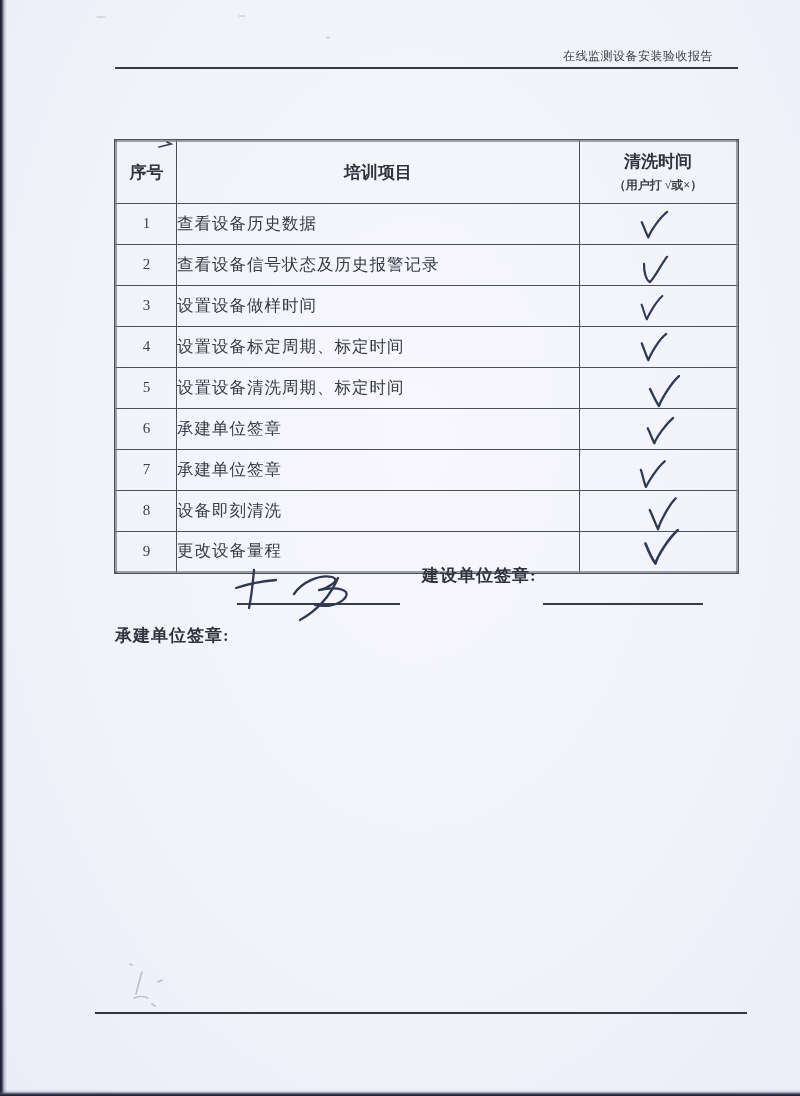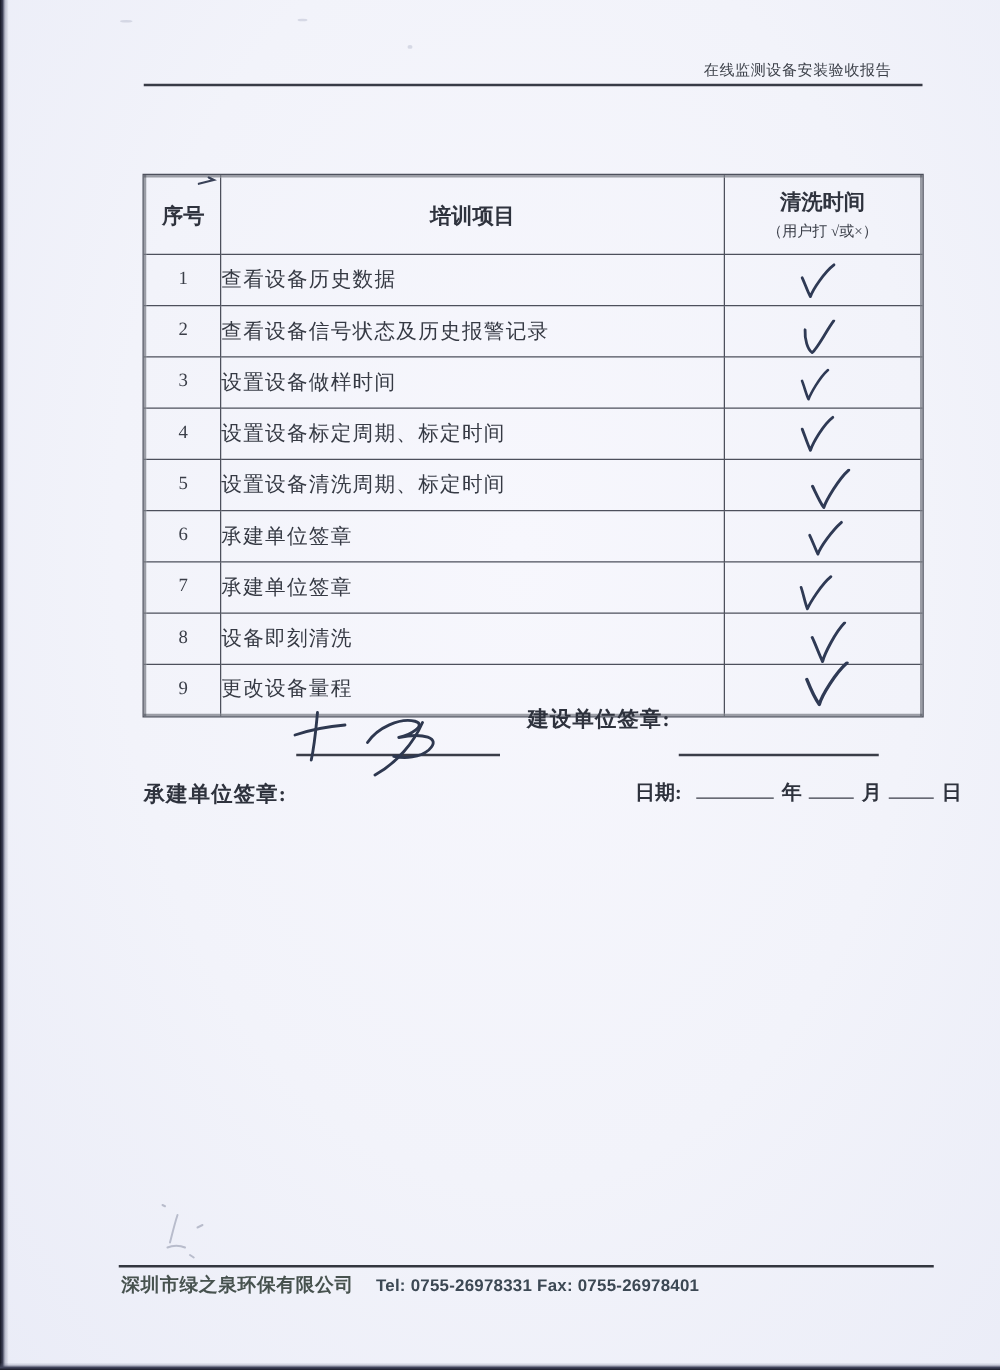--- a/index.html
+++ b/index.html
@@ -29,21 +29,21 @@
 
   
   table.training{position:absolute;left:115px;top:140px;border-collapse:collapse;table-layout:fixed;}
   table.training td,table.training th{border:1px solid #4d505c;padding:0;overflow:visible;}
   table.training{border:2px solid #44475280;outline:1px solid #4d505c;}
   th.h-idx{width:59px;}
   th.h-item{width:402px;}
   th.h-check{width:156px;}
   tr.hdr{height:62px;}
   tr.hdr th{font-size:17px;font-weight:bold;color:#2f333e;vertical-align:middle;}
-  .check-note{display:block;font-size:12px;font-weight:normal;letter-spacing:0;color:#3a3e48;margin-top:4px;}
+  .check-note{display:block;font-size:12px;font-weight:bold;letter-spacing:0;color:#3a3e48;margin-top:4px;}
   tr.row{height:41px;}
   td.c-idx{text-align:center;font-size:15px;color:#3a3e48;}
   td.c-item{font-size:16.5px;letter-spacing:1px;padding-left:14px;color:#363a44;}
   td.c-check{text-align:center;}
   .check{display:inline-block;vertical-align:middle;position:relative;z-index:3;}
   .check svg{display:block;}
   .check path{stroke:#2f3a55;stroke-width:2.4;fill:none;stroke-linecap:round;stroke-linejoin:round;}
   tr.row:nth-of-type(2) .check{transform:translate(-4px,2px);}
   tr.row:nth-of-type(3) .check{transform:translate(-3px,6px) rotate(3deg);}
   tr.row:nth-of-type(4) .check{transform:translate(-6px,3px) scale(.92);}
@@ -193,42 +193,24 @@
   <div class="sig-line" style="left:237px;top:603px;width:163px;"></div>
   <svg class="sig-svg" width="180" height="62" viewBox="0 0 180 62">
     <path d="M26,10 C25,20 24,34 21,48"></path>
     <path d="M8,28 C20,24 36,21 48,20"></path>
     <path d="M66,34 C74,22 92,14 104,17 C114,20 100,28 91,30 C110,26 126,30 115,40 C108,46 96,47 87,45"></path>
     <path d="M110,18 C103,34 90,50 72,60"></path>
   </svg>
   <div class="sig-label" style="left:422px;top:564px;">建设单位签章:</div>
   <div class="sig-line" style="left:543px;top:603px;width:160px;"></div>
 
-  <div class="date-row">
-    <span>日期:</span>
-    <span class="blank" style="width:62px;margin:0 2px 0 8px;"></span>
-    <span>年</span>
-    <span class="blank" style="width:36px;margin:0 2px;"></span>
-    <span>月</span>
-    <span class="blank" style="width:36px;margin:0 2px;"></span>
-    <span>日</span>
-  </div>
 
   <svg class="pencil" width="70" height="64" viewBox="0 0 70 64">
     <path d="M30,20 C28,26 26,34 24,42"></path>
     <path d="M22,46 C26,44 32,44 36,46"></path>
     <path d="M40,52 l3,2"></path>
     <path d="M18,12 l2,1"></path>
     <path d="M46,30 l4,-2"></path>
   </svg>
 
   <div class="footer-rule"></div>
-  <div class="footer">
-    <span class="company">深圳市绿之泉环保有限公司</span>
-    <span class="contact">
-      <span>Tel:</span>
-      <span>0755-26978331</span>
-      <span>Fax:</span>
-      <span>0755-26978401</span>
-    </span>
-  </div>
 
 </div>
 
 </body></html>

